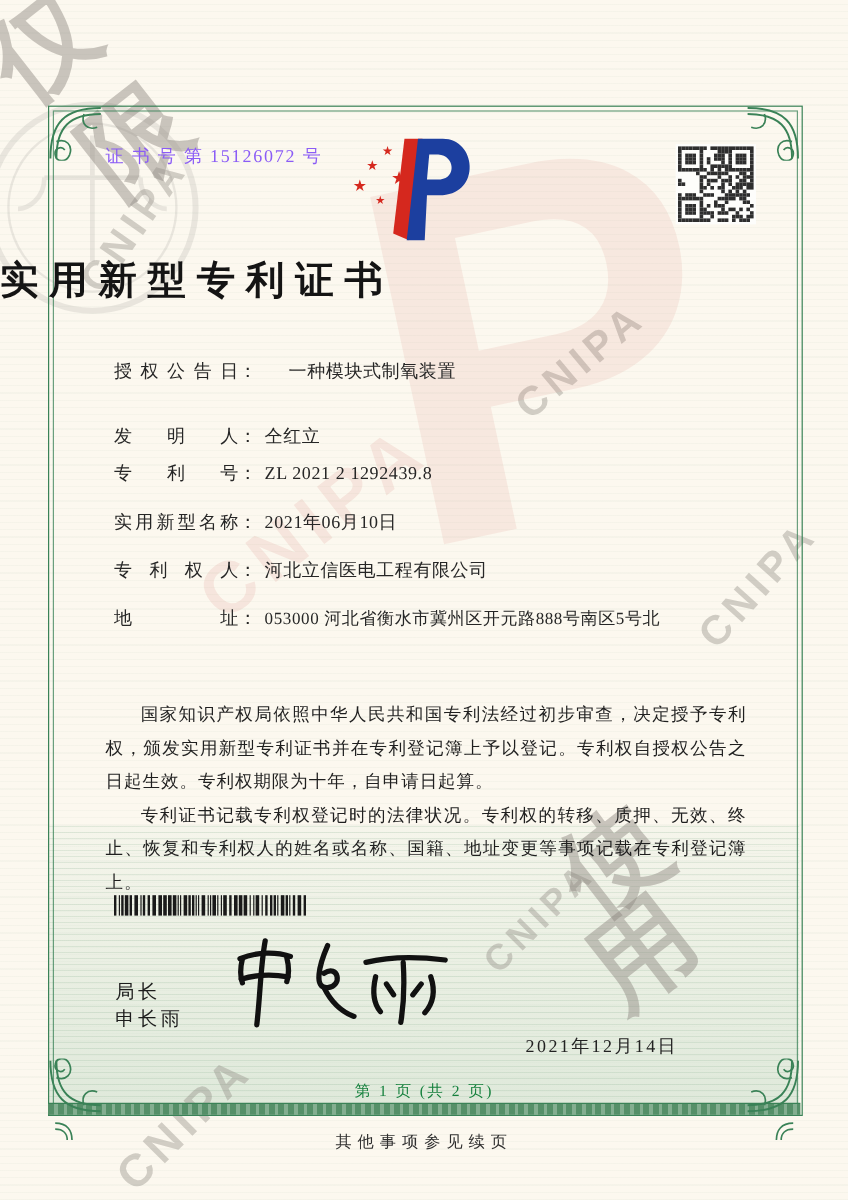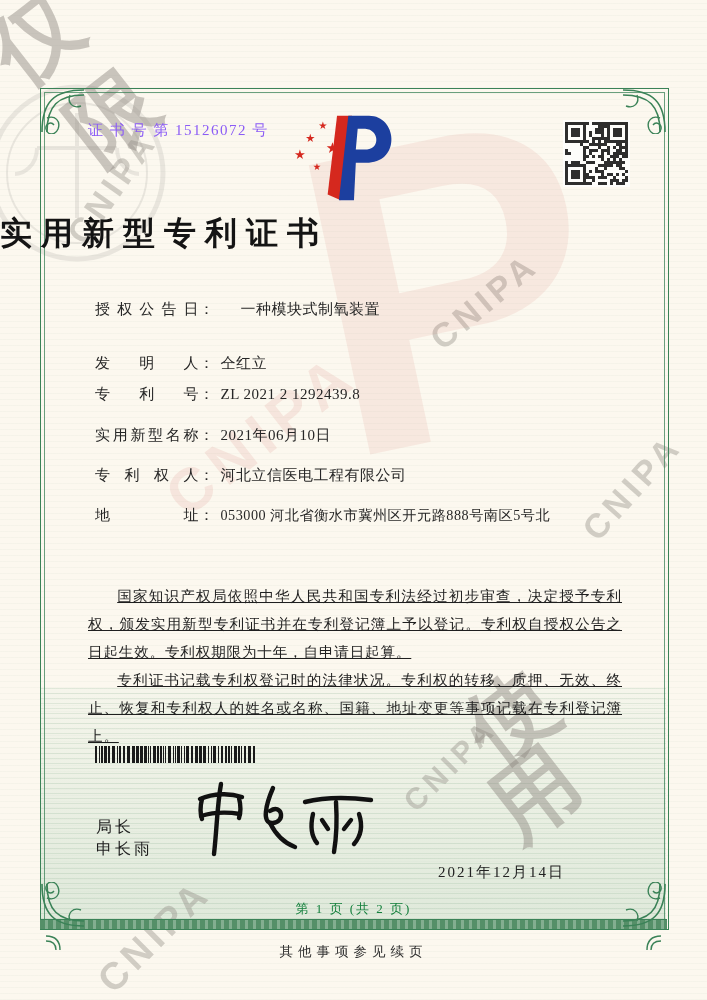--- a/index.html
+++ b/index.html
@@ -56,21 +56,21 @@
   .title{position:absolute;left:0;top:212px;width:100%;text-align:left;font-size:32px;font-weight:700;letter-spacing:9px;color:#141414;}
 
   .row{position:absolute;left:95px;font-size:15px;letter-spacing:0.5px;white-space:nowrap;color:#262626;}
   .flabel{display:inline-block;width:104px;text-align:justify;text-align-last:justify;vertical-align:bottom;}
   .flabel2{display:inline-block;vertical-align:bottom;}
   .colon{display:inline-block;}
   .fvalue{display:inline-block;margin-left:6px;}
   .pair2{position:absolute;left:275px;top:0;white-space:nowrap;}
 
   .body-text{position:absolute;left:88px;width:534px;top:582px;font-size:14.6px;line-height:1.92;letter-spacing:0.8px;text-align:justify;color:#1f1f1f;}
-  .body-text p{margin:0;text-indent:2em;text-decoration:underline;}
+  .body-text p{margin:0;text-indent:2em;}
 
   .barcode{position:absolute;left:95px;top:746px;height:17px;display:flex;align-items:stretch;}
   .barcode i{display:block;background:#1a1a1a;}
 
   .sig-label{position:absolute;left:96px;font-size:16px;letter-spacing:3px;color:#1c1c1c;font-family:"Liberation Sans","DejaVu Sans",sans-serif;}
   .sig-svg{position:absolute;left:185px;top:772px;width:215px;height:95px;}
   .sig-date{position:absolute;left:438px;top:863px;font-size:15px;letter-spacing:2px;color:#222;}
   .page-no{position:absolute;left:0;top:900px;width:100%;text-align:center;font-size:13px;letter-spacing:2px;color:#15803d;}
   .foot-note{position:absolute;left:0;top:943px;width:100%;text-align:center;font-size:13.5px;letter-spacing:5px;color:#2f2f2f;}
 </style>

